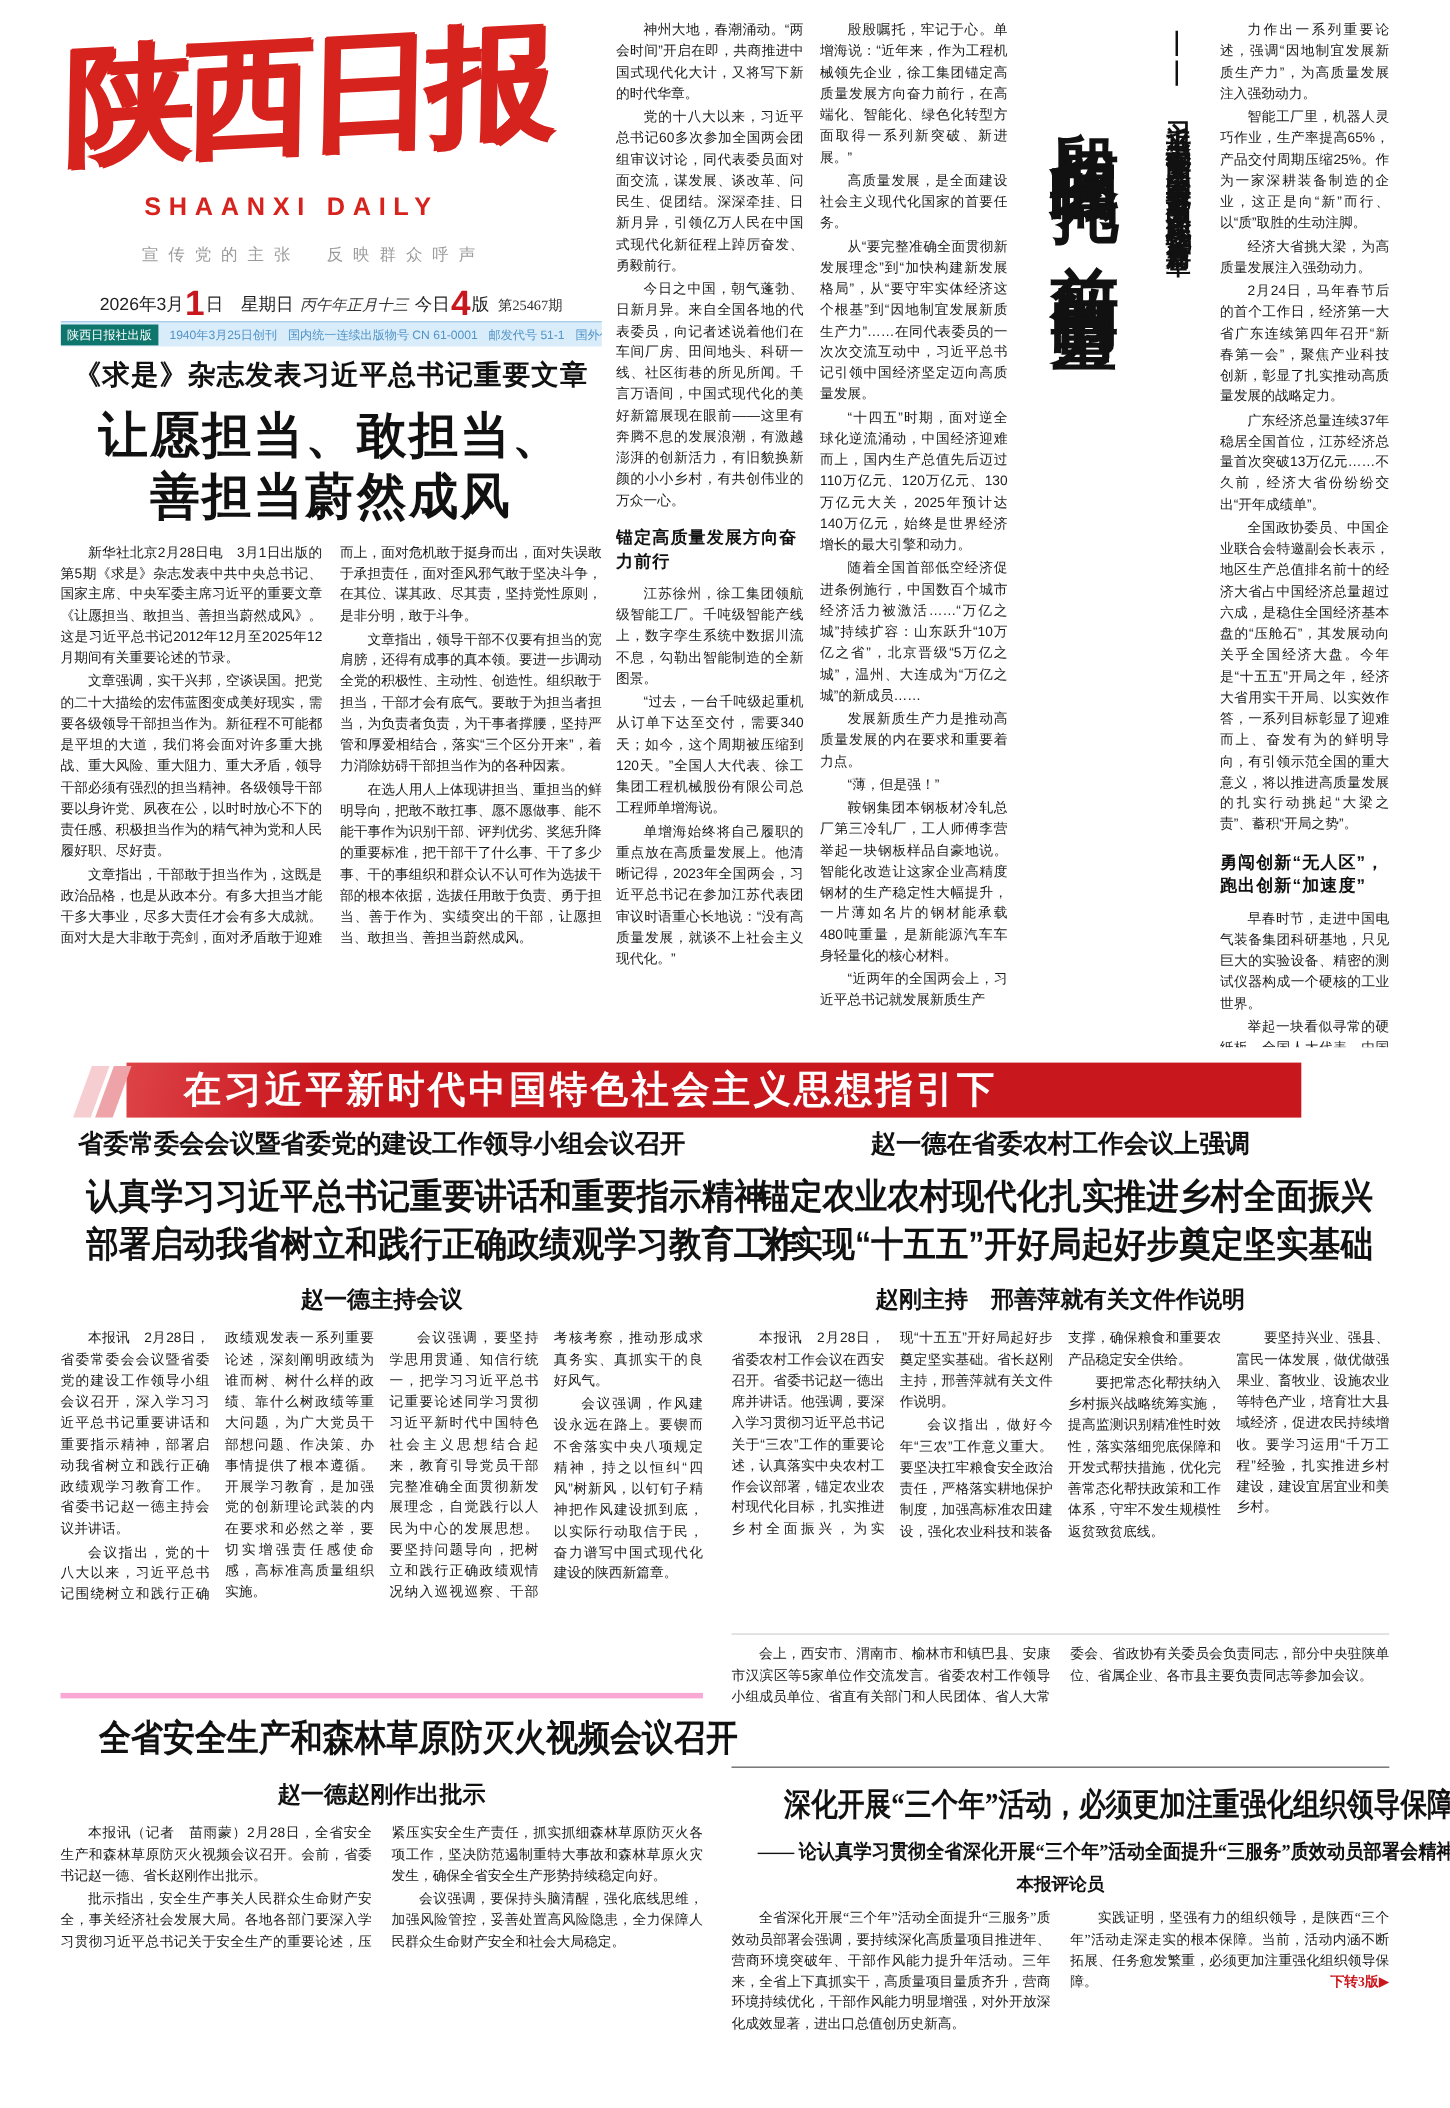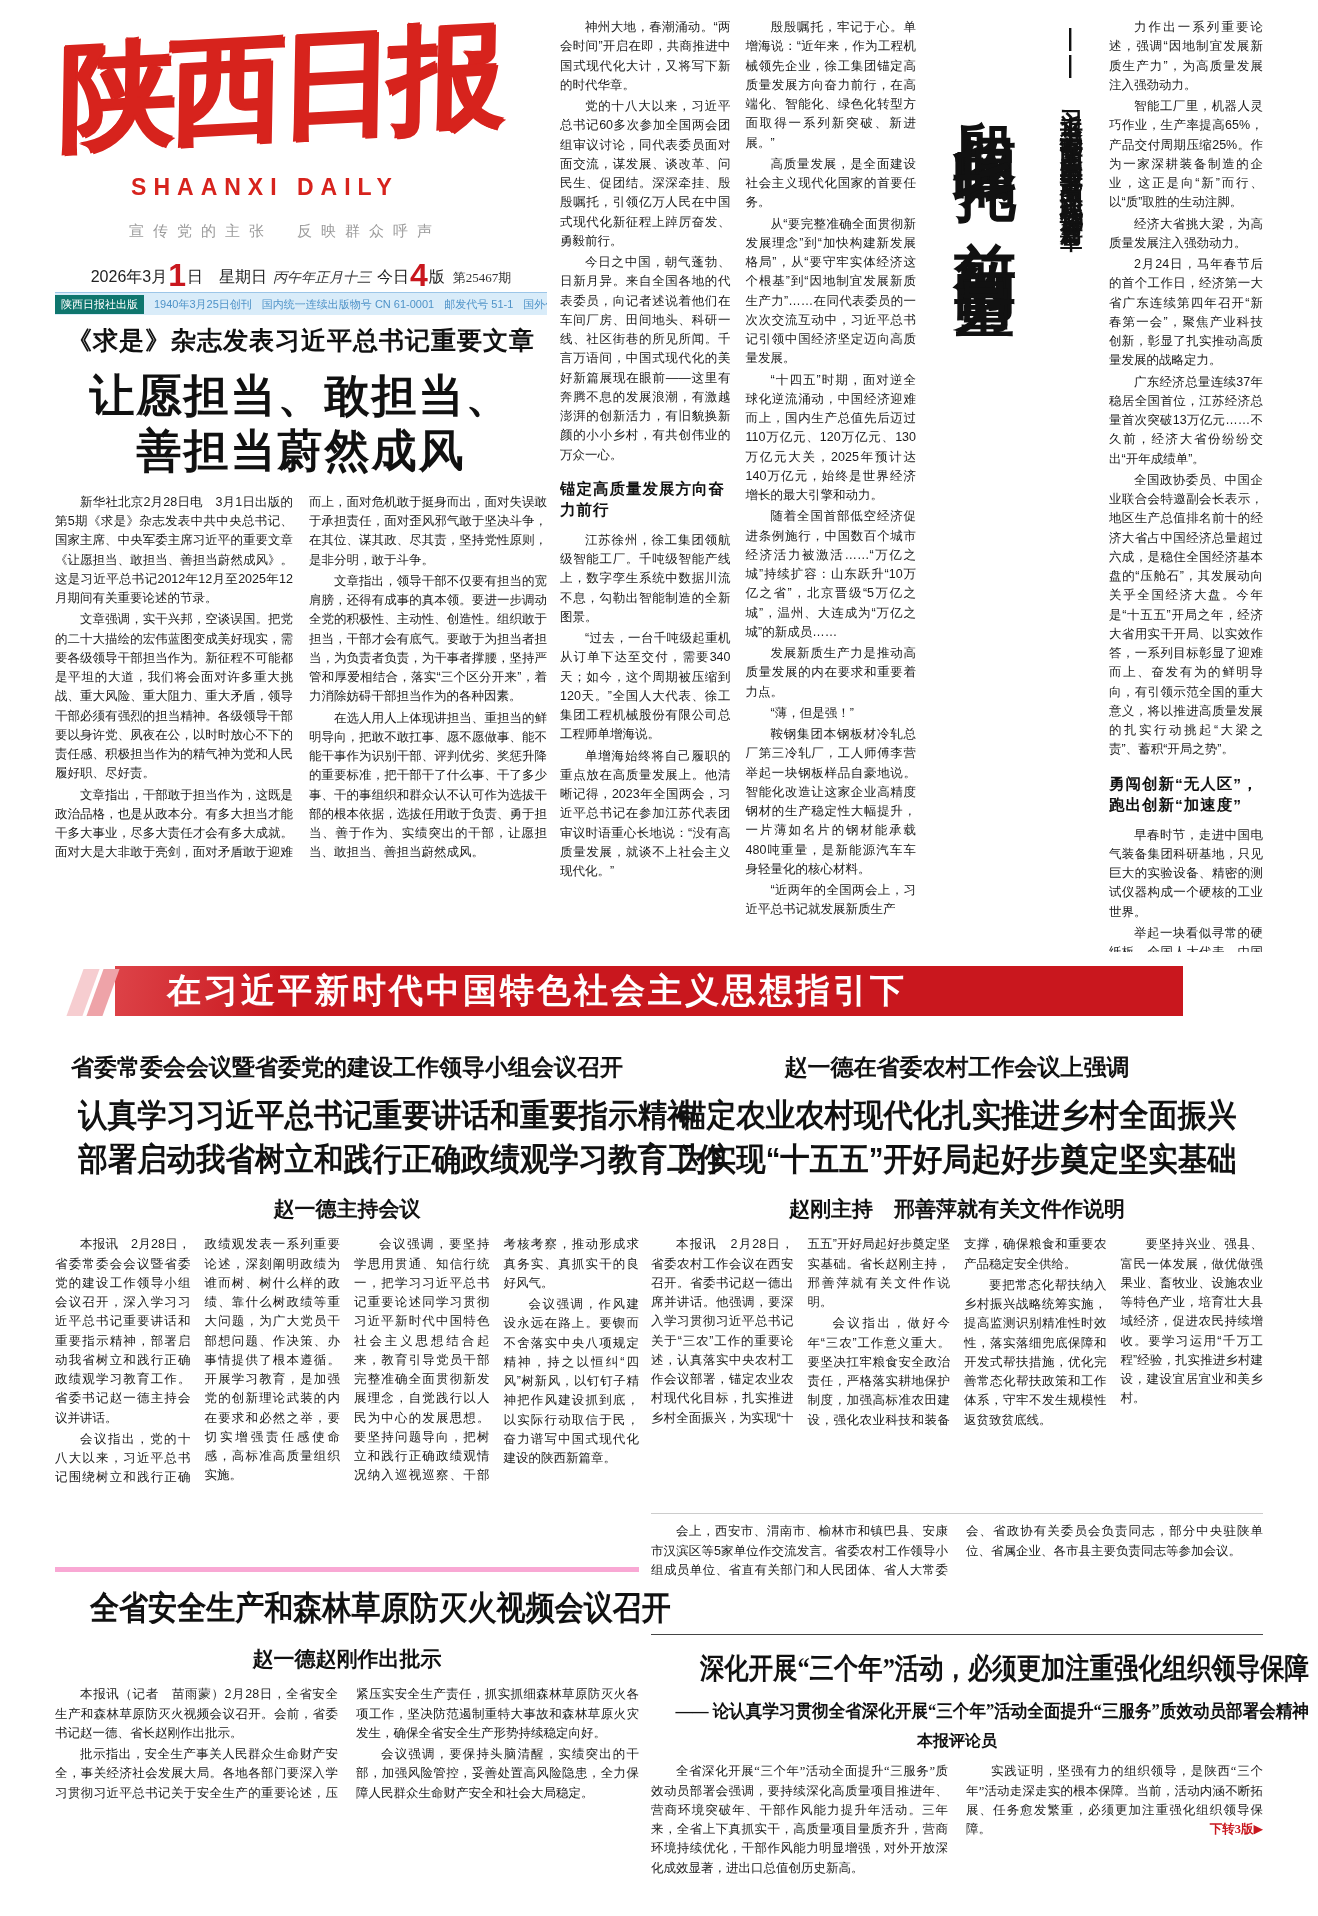--- a/index.html
+++ b/index.html
@@ -67,21 +67,21 @@
   .banner-row{margin:14px 80px 0 60px;position:relative;height:50px;}
   .banner{height:50px;background:linear-gradient(100deg,#dd4348 0%,#c9171e 16%,#c9171e 100%);
           display:flex;align-items:center;padding-left:52px;
           color:#fff;font-size:34px;font-weight:800;letter-spacing:3px;
           white-space:nowrap;}
   .stripe{position:absolute;top:3px;width:16px;height:47px;transform:skewX(-20deg);}
   .stripe.s1{left:-40px;background:#f6cdd0;}
   .stripe.s2{left:-20px;background:#eea3a8;}
 
   
-  .lower{display:flex;gap:12px;margin-top:32px;}
+  .lower{display:flex;gap:26px;margin-top:4px;}
   .stack-left{width:584px;flex:none;}
   .stack-right{flex:1;min-width:0;}
 
   .kicker2{text-align:center;font-size:23px;font-weight:700;margin-top:4px;
            white-space:nowrap;}
   .headline2{text-align:center;font-weight:900;font-size:32px;line-height:1.38;
              margin-top:10px;white-space:nowrap;}
   .headline2 .hl-line{display:block;transform:scaleX(0.92);transform-origin:center;}
   .byline2{text-align:center;font-size:21px;font-weight:700;margin:14px 0 12px 0;}
   .body-4col{column-count:4;column-gap:14px;overflow:hidden;}
@@ -140,21 +140,21 @@
           <p class="body">文章强调，实干兴邦，空谈误国。把党的二十大描绘的宏伟蓝图变成美好现实，需要各级领导干部担当作为。新征程不可能都是平坦的大道，我们将会面对许多重大挑战、重大风险、重大阻力、重大矛盾，领导干部必须有强烈的担当精神。各级领导干部要以身许党、夙夜在公，以时时放心不下的责任感、积极担当作为的精气神为党和人民履好职、尽好责。</p>
           <p class="body">文章指出，干部敢于担当作为，这既是政治品格，也是从政本分。有多大担当才能干多大事业，尽多大责任才会有多大成就。面对大是大非敢于亮剑，面对矛盾敢于迎难而上，面对危机敢于挺身而出，面对失误敢于承担责任，面对歪风邪气敢于坚决斗争，在其位、谋其政、尽其责，坚持党性原则，是非分明，敢于斗争。</p>
           <p class="body">文章指出，领导干部不仅要有担当的宽肩膀，还得有成事的真本领。要进一步调动全党的积极性、主动性、创造性。组织敢于担当，干部才会有底气。要敢于为担当者担当，为负责者负责，为干事者撑腰，坚持严管和厚爱相结合，落实“三个区分开来”，着力消除妨碍干部担当作为的各种因素。</p>
           <p class="body">在选人用人上体现讲担当、重担当的鲜明导向，把敢不敢扛事、愿不愿做事、能不能干事作为识别干部、评判优劣、奖惩升降的重要标准，把干部干了什么事、干了多少事、干的事组织和群众认不认可作为选拔干部的根本依据，选拔任用敢于负责、勇于担当、善于作为、实绩突出的干部，让愿担当、敢担当、善担当蔚然成风。</p>
         </div>
       </div>
     </div>
 
     <div class="mid-flow">
       <p class="body">神州大地，春潮涌动。“两会时间”开启在即，共商推进中国式现代化大计，又将写下新的时代华章。</p>
-      <p class="body">党的十八大以来，习近平总书记60多次参加全国两会团组审议讨论，同代表委员面对面交流，谋发展、谈改革、问民生、促团结。深深牵挂、殷殷嘱托，引领亿万人民在中国式现代化新征程上踔厉奋发、勇毅前行。</p>
+      <p class="body">党的十八大以来，习近平总书记60多次参加全国两会团组审议讨论，同代表委员面对面交流，谋发展、谈改革、问民生、促团结。深深牵挂、日新月异，引领亿万人民在中国式现代化新征程上踔厉奋发、勇毅前行。</p>
       <p class="body">今日之中国，朝气蓬勃、日新月异。来自全国各地的代表委员，向记者述说着他们在车间厂房、田间地头、科研一线、社区街巷的所见所闻。千言万语间，中国式现代化的美好新篇展现在眼前——这里有奔腾不息的发展浪潮，有激越澎湃的创新活力，有旧貌换新颜的小小乡村，有共创伟业的万众一心。</p>
       <h4 class="flow-subhead">锚定高质量发展方向奋力前行</h4>
       <p class="body">江苏徐州，徐工集团领航级智能工厂。千吨级智能产线上，数字孪生系统中数据川流不息，勾勒出智能制造的全新图景。</p>
       <p class="body">“过去，一台千吨级起重机从订单下达至交付，需要340天；如今，这个周期被压缩到120天。”全国人大代表、徐工集团工程机械股份有限公司总工程师单增海说。</p>
       <p class="body">单增海始终将自己履职的重点放在高质量发展上。他清晰记得，2023年全国两会，习近平总书记在参加江苏代表团审议时语重心长地说：“没有高质量发展，就谈不上社会主义现代化。”</p>
       <p class="body">殷殷嘱托，牢记于心。单增海说：“近年来，作为工程机械领先企业，徐工集团锚定高质量发展方向奋力前行，在高端化、智能化、绿色化转型方面取得一系列新突破、新进展。”</p>
       <p class="body">高质量发展，是全面建设社会主义现代化国家的首要任务。</p>
       <p class="body">从“要完整准确全面贯彻新发展理念”到“加快构建新发展格局”，从“要守牢实体经济这个根基”到“因地制宜发展新质生产力”……在同代表委员的一次次交流互动中，习近平总书记引领中国经济坚定迈向高质量发展。</p>
       <p class="body">“十四五”时期，面对逆全球化逆流涌动，中国经济迎难而上，国内生产总值先后迈过110万亿元、120万亿元、130万亿元大关，2025年预计达140万亿元，始终是世界经济增长的最大引擎和动力。</p>
       <p class="body">随着全国首部低空经济促进条例施行，中国数百个城市经济活力被激活……“万亿之城”持续扩容：山东跃升“10万亿之省”，北京晋级“5万亿之城”，温州、大连成为“万亿之城”的新成员……</p>
@@ -207,21 +207,21 @@
       </div>
 
       <div class="safety">
         <div class="safety-headline">
           <span class="hl-line">全省安全生产和森林草原防灭火视频会议召开</span>
         </div>
         <div class="byline2">赵一德赵刚作出批示</div>
         <div class="body-2col safety-body">
           <p class="body">本报讯（记者　苗雨蒙）2月28日，全省安全生产和森林草原防灭火视频会议召开。会前，省委书记赵一德、省长赵刚作出批示。</p>
           <p class="body">批示指出，安全生产事关人民群众生命财产安全，事关经济社会发展大局。各地各部门要深入学习贯彻习近平总书记关于安全生产的重要论述，压紧压实安全生产责任，抓实抓细森林草原防灭火各项工作，坚决防范遏制重特大事故和森林草原火灾发生，确保全省安全生产形势持续稳定向好。</p>
-          <p class="body">会议强调，要保持头脑清醒，实绩突出的干部，加强风险管控，妥善处置高风险隐患，全力保障人民群众生命财产安全和社会大局稳定。</p>
+          <p class="body">会议强调，要保持头脑清醒，强化底线思维，加强风险管控，妥善处置高风险隐患，全力保障人民群众生命财产安全和社会大局稳定。</p>
         </div>
       </div>
     </div>
 
     <div class="stack-right">
       <div>
         <div class="kicker2">赵一德在省委农村工作会议上强调</div>
         <div class="headline2">
           <span class="hl-line">锚定农业农村现代化扎实推进乡村全面振兴</span>
           <span class="hl-line">为实现“十五五”开好局起好步奠定坚实基础</span>

